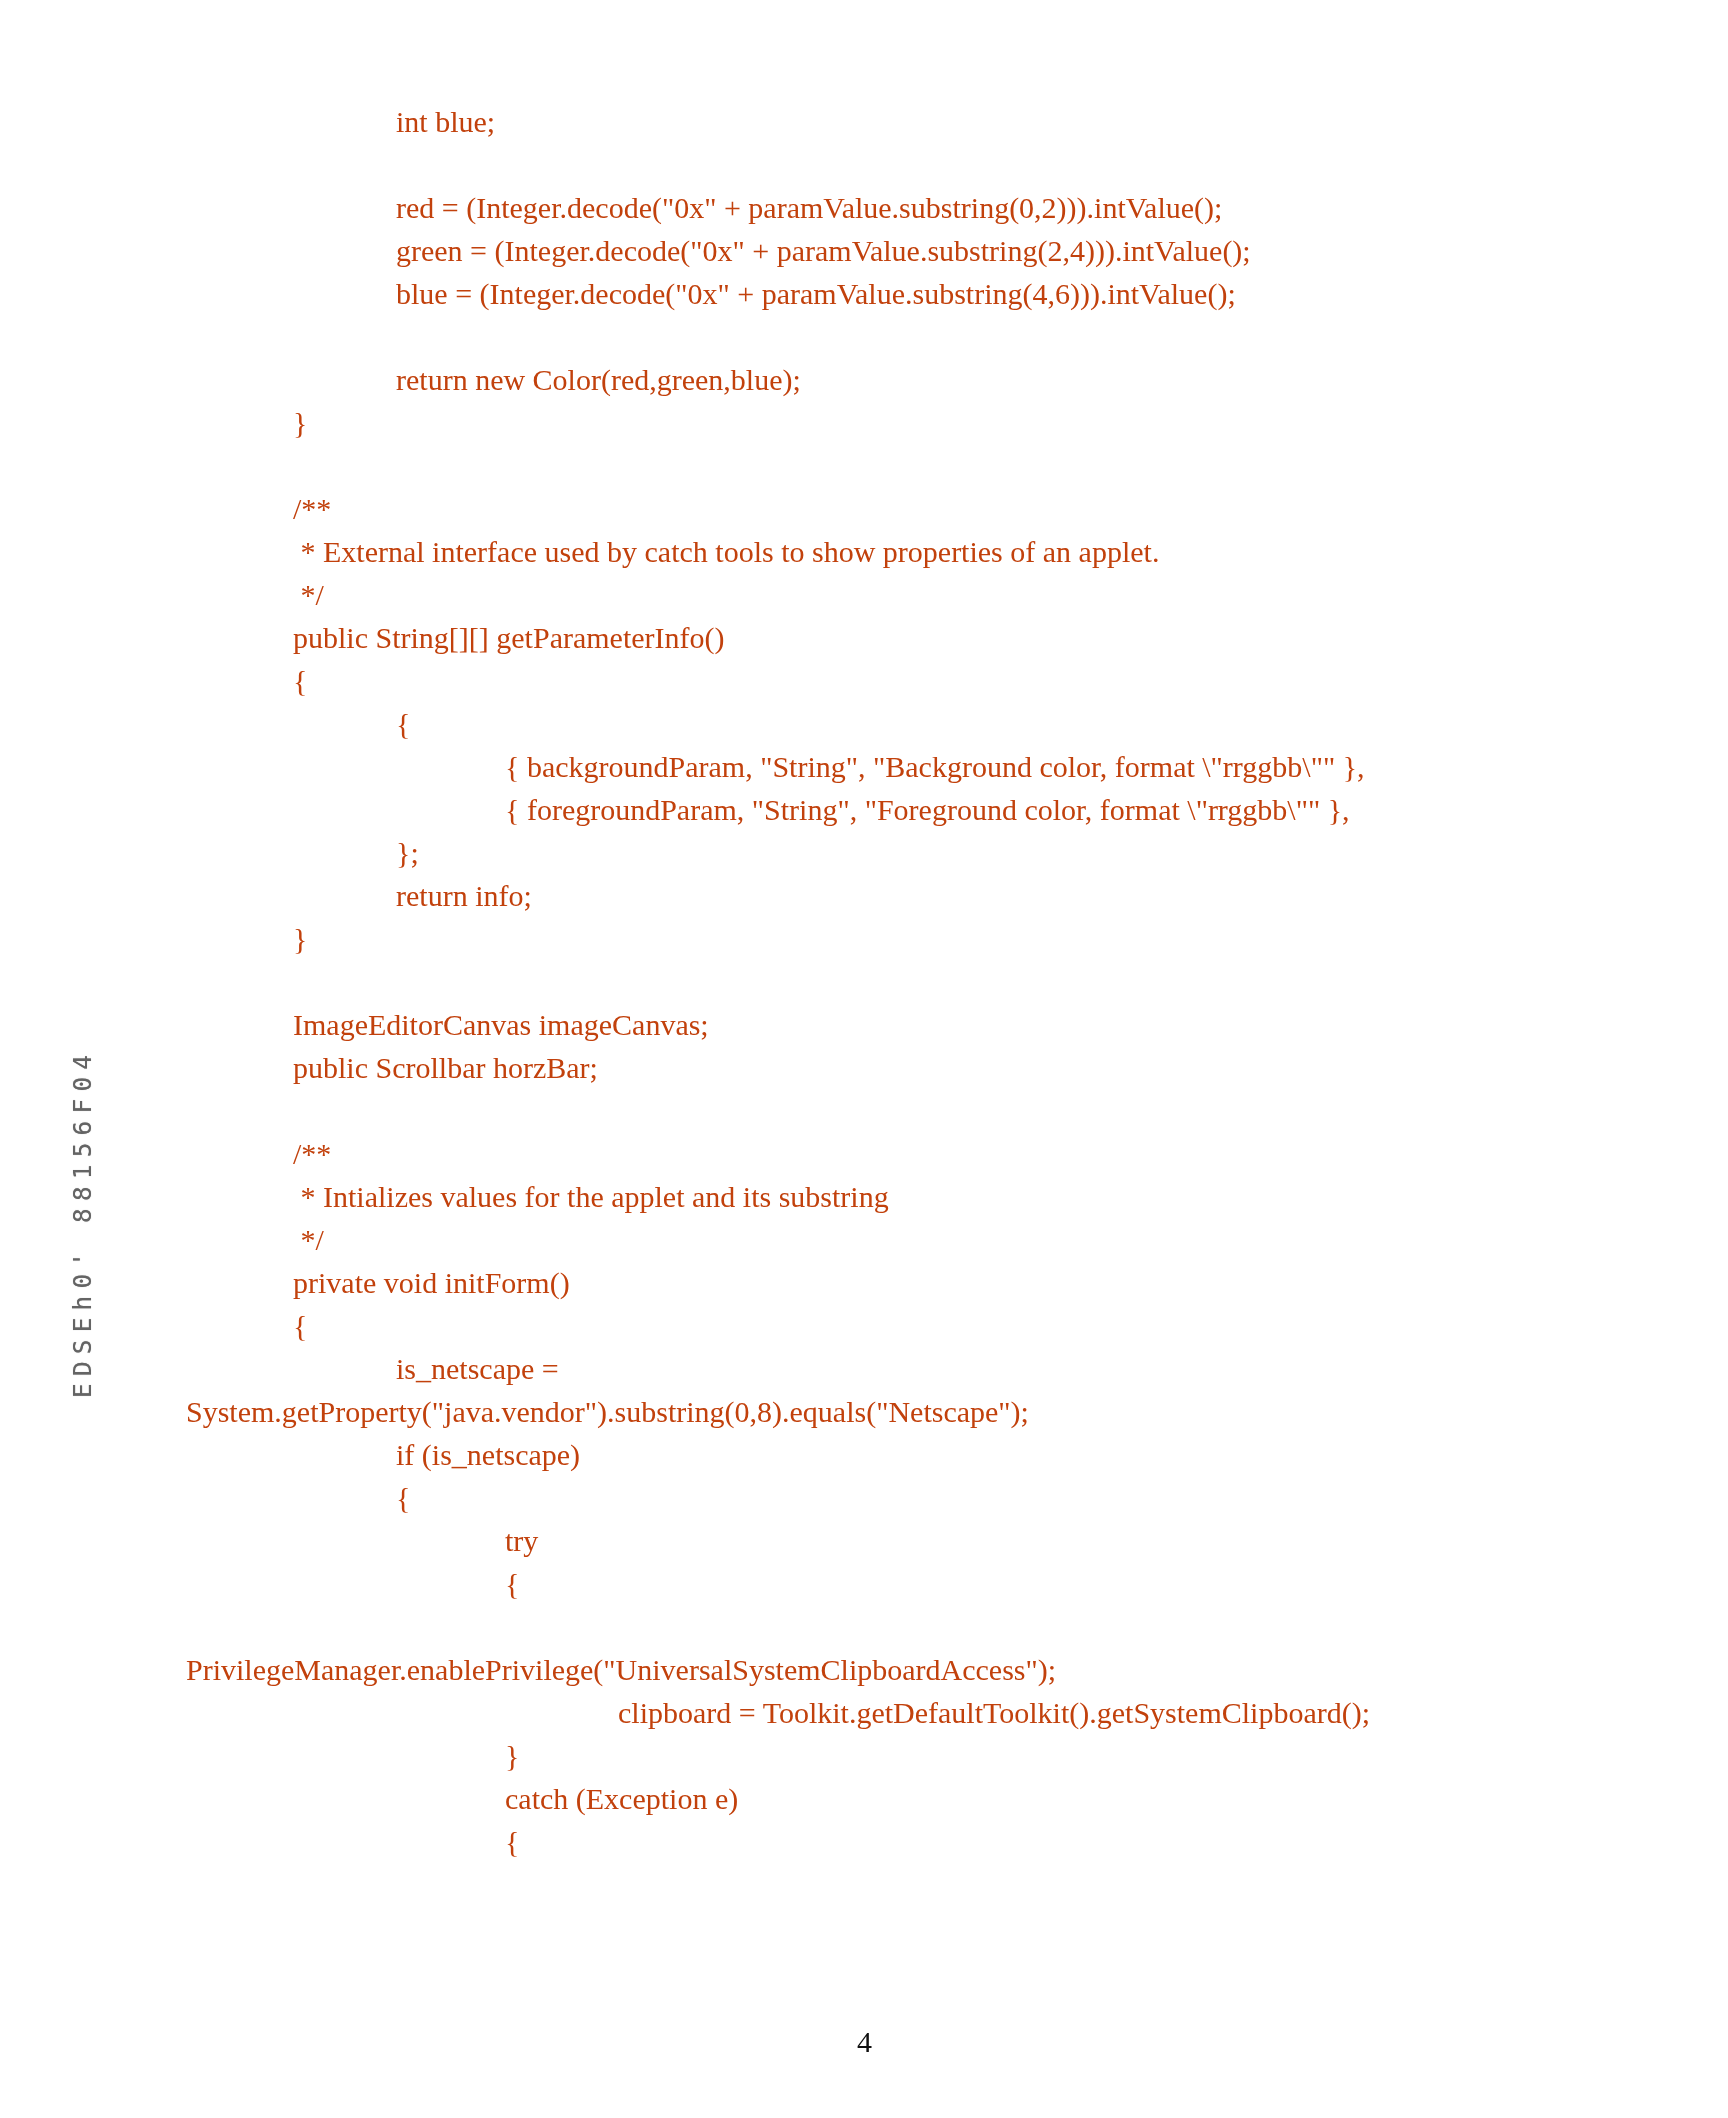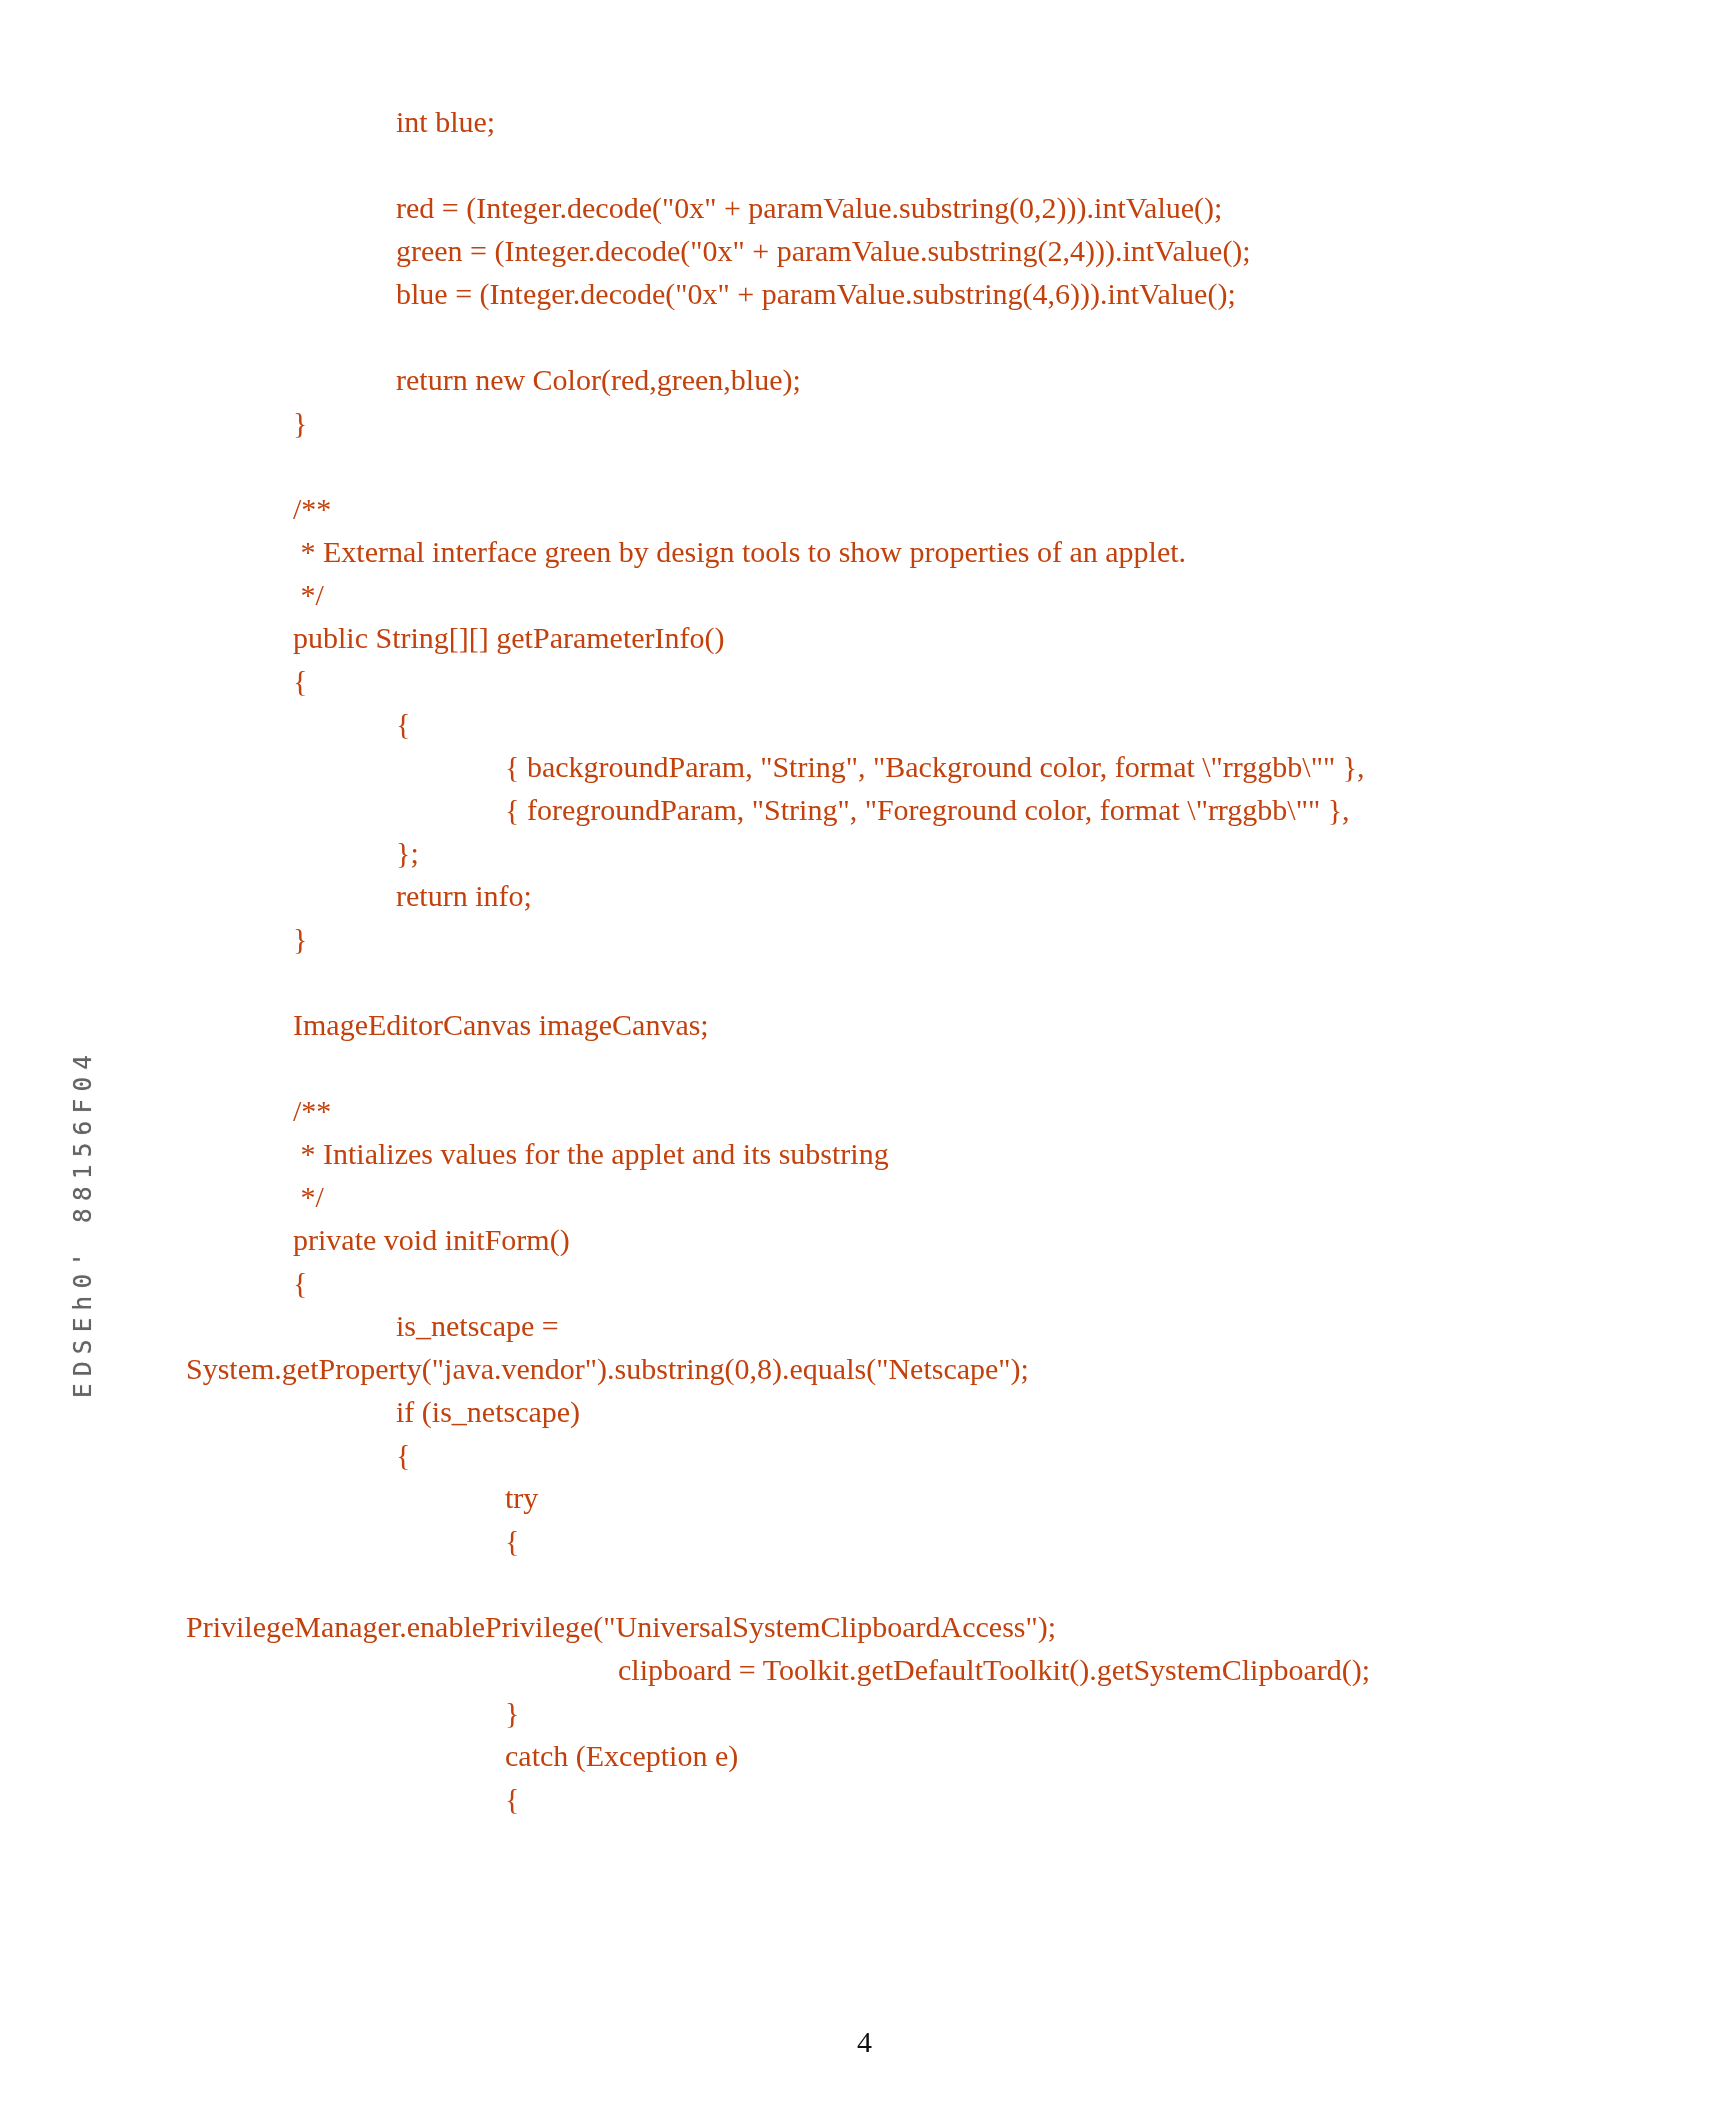--- a/index.html
+++ b/index.html
@@ -69,32 +69,33 @@
       <div class="line indent-2">int blue;</div>
       <div class="line indent-0">&nbsp;</div>
       <div class="line indent-2">red = (Integer.decode("0x" + paramValue.substring(0,2))).intValue();</div>
       <div class="line indent-2">green = (Integer.decode("0x" + paramValue.substring(2,4))).intValue();</div>
       <div class="line indent-2">blue = (Integer.decode("0x" + paramValue.substring(4,6))).intValue();</div>
       <div class="line indent-0">&nbsp;</div>
       <div class="line indent-2">return new Color(red,green,blue);</div>
       <div class="line indent-1">}</div>
       <div class="line indent-0">&nbsp;</div>
       <div class="line indent-1">/**</div>
-      <div class="line indent-1"> * External interface green by design tools to show properties of an applet.</div>
+      <div class="line indent-1"> * External interface used by catch tools to show properties of an applet.</div>
       <div class="line indent-1"> */</div>
       <div class="line indent-1">public String[][] getParameterInfo()</div>
       <div class="line indent-1">{</div>
       <div class="line indent-2">{</div>
       <div class="line indent-3">{ backgroundParam, "String", "Background color, format \"rrggbb\"" },</div>
       <div class="line indent-3">{ foregroundParam, "String", "Foreground color, format \"rrggbb\"" },</div>
       <div class="line indent-2">};</div>
       <div class="line indent-2">return info;</div>
       <div class="line indent-1">}</div>
       <div class="line indent-0">&nbsp;</div>
       <div class="line indent-1">ImageEditorCanvas imageCanvas;</div>
+      <div class="line indent-1">public Scrollbar horzBar;</div>
       <div class="line indent-0">&nbsp;</div>
       <div class="line indent-1">/**</div>
       <div class="line indent-1"> * Intializes values for the applet and its substring</div>
       <div class="line indent-1"> */</div>
       <div class="line indent-1">private void initForm()</div>
       <div class="line indent-1">{</div>
       <div class="line indent-2">is_netscape =</div>
       <div class="line indent-0">System.getProperty("java.vendor").substring(0,8).equals("Netscape");</div>
       <div class="line indent-2">if (is_netscape)</div>
       <div class="line indent-2">{</div>

